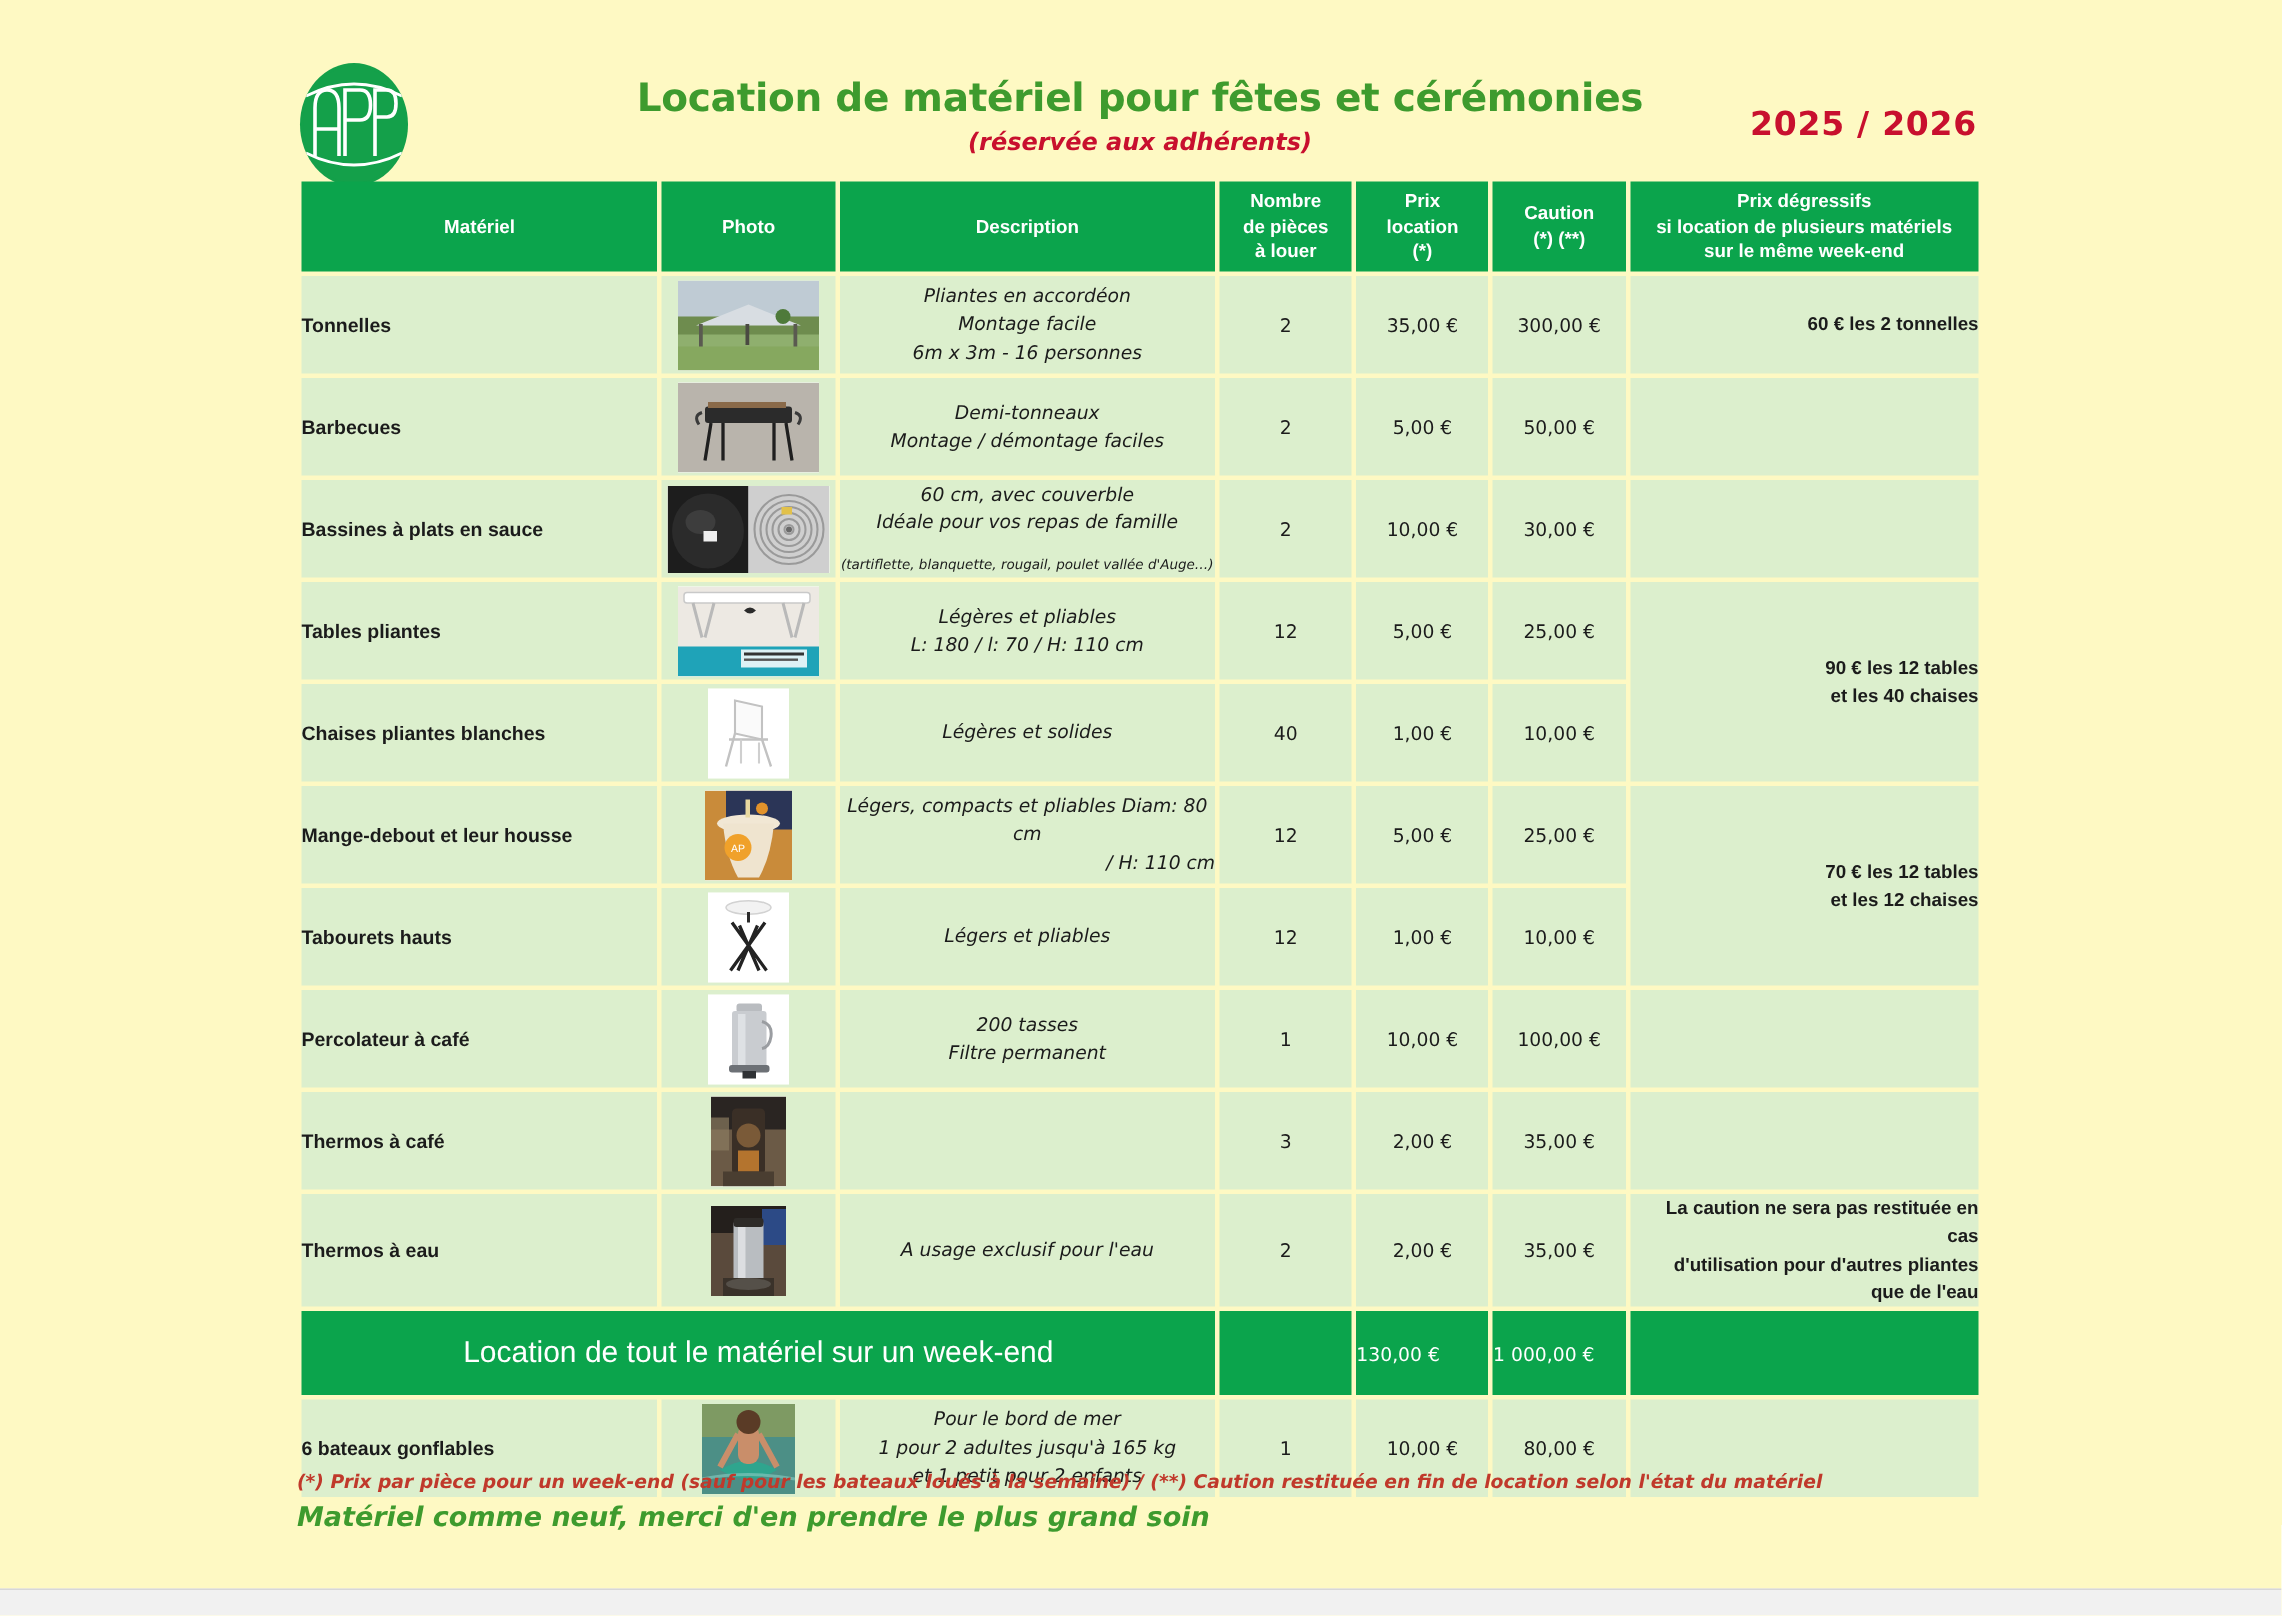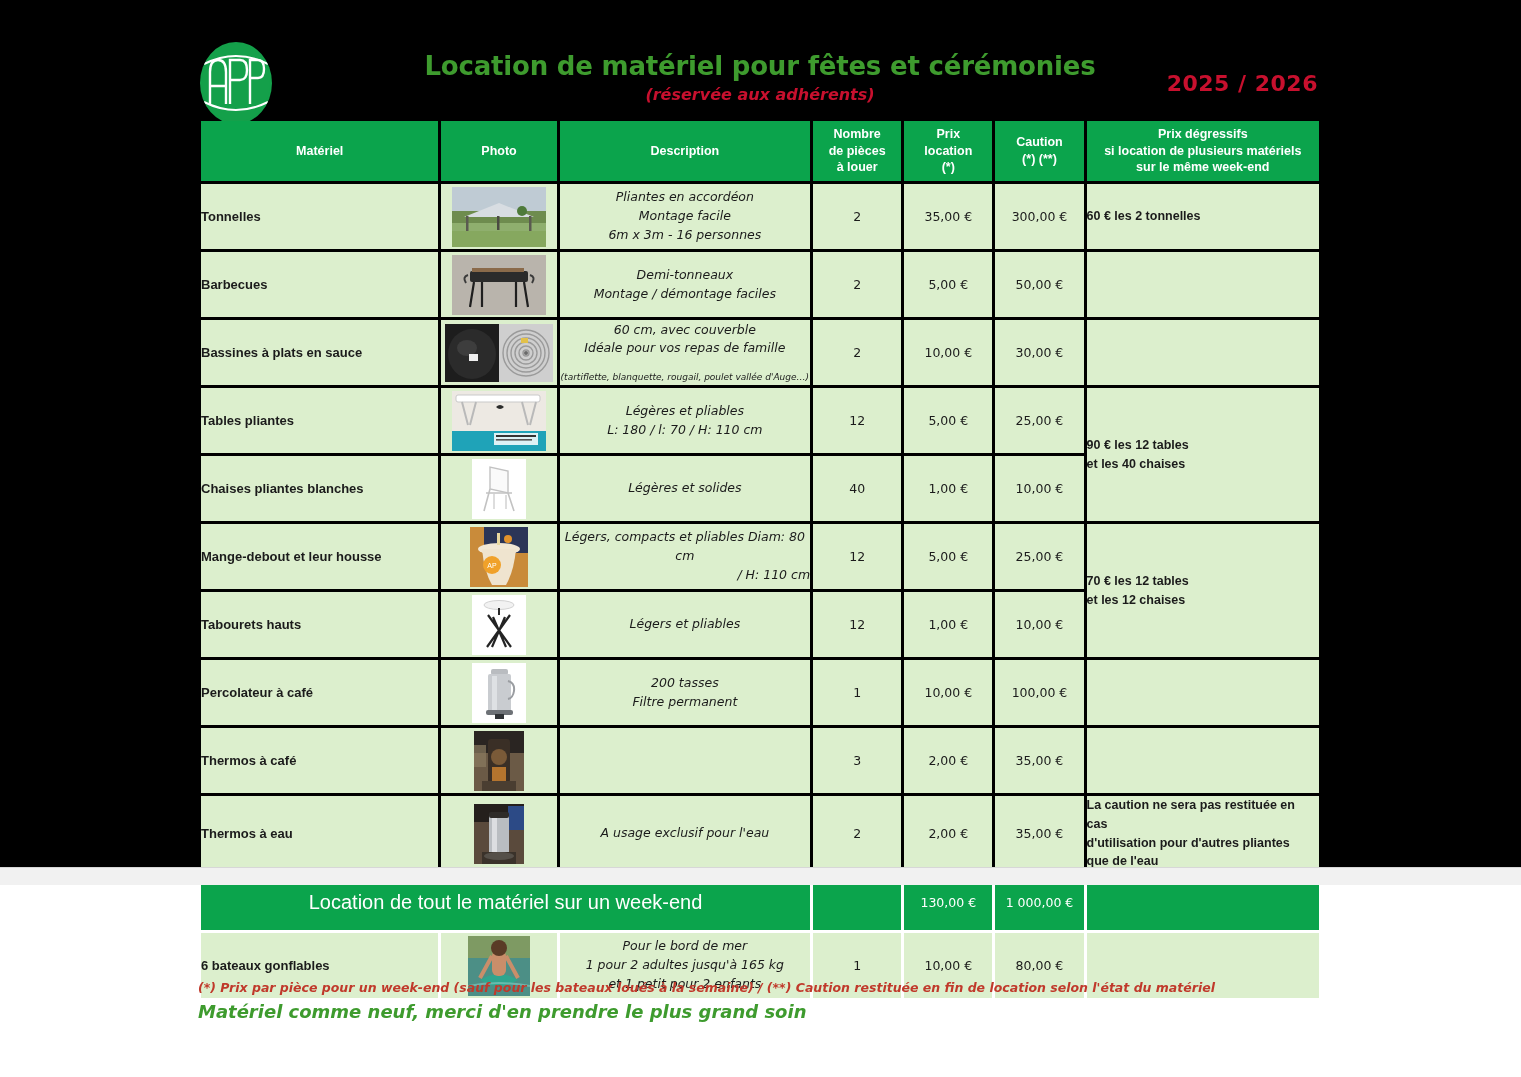--- a/index.html
+++ b/index.html
@@ -2,21 +2,21 @@
 <html><head>
 <meta charset="utf-8">
 <style>
   * { box-sizing: border-box; margin: 0; padding: 0; }
   html, body {
     width: 1521px; height: 1077px;
     background: #ffffff;
     font-family: "Liberation Sans", sans-serif;
     overflow: hidden;
   }
-  .page { position: relative; width: 1521px; height: 885px; background:#000000; }
+  .page { position: relative; width: 1521px; height: 1077px; background:#fef9c3; }
 
   
   .header { position: relative; height: 75px; }
   .logo {
     position: absolute; left: 200px; top: 42px;
     width: 72px; height: 82px;
     border-radius: 50%;
     background: #14A04A;
     overflow: hidden;
   }
@@ -88,31 +88,31 @@
     font-size: 12.5px; font-style: italic; text-align: center;
     line-height: 1.5; padding: 4px 8px;
     font-family: "DejaVu Sans", sans-serif;
   }
   td.desc .tiny { font-size: 9px; display:block; margin-top:13px; }
   td.num, td.price, td.caution {
     font-size: 12.5px; text-align: center;
     font-family: "DejaVu Sans", sans-serif;
   }
   td.degress {
-    font-size: 12.5px; font-weight: bold; text-align: left;
+    font-size: 12.5px; font-weight: bold; text-align: right;
     line-height: 1.5; padding: 4px 8px; margin-top: 42px;
   }
 
   tr.allrow td { background: #0BA44C; }
   td.allrow-title {
     color: #ffffff; font-size: 20px; font-weight: normal;
     text-align: center; height: 56px;
   }
   td.allrow-price, td.allrow-caution {
-    color: #ffffff; font-size: 12.5px; text-align: center;
+    color: #ffffff; font-size: 12.5px; text-align: left;
     font-family: "DejaVu Sans", sans-serif;
   }
   td.allrow-blank { background: #0BA44C; }
 
   
   .footnotes {
     position: absolute; left: 198px; top: 978px; width: 1124px;
     text-align: left;
   }
   .fn-red {

